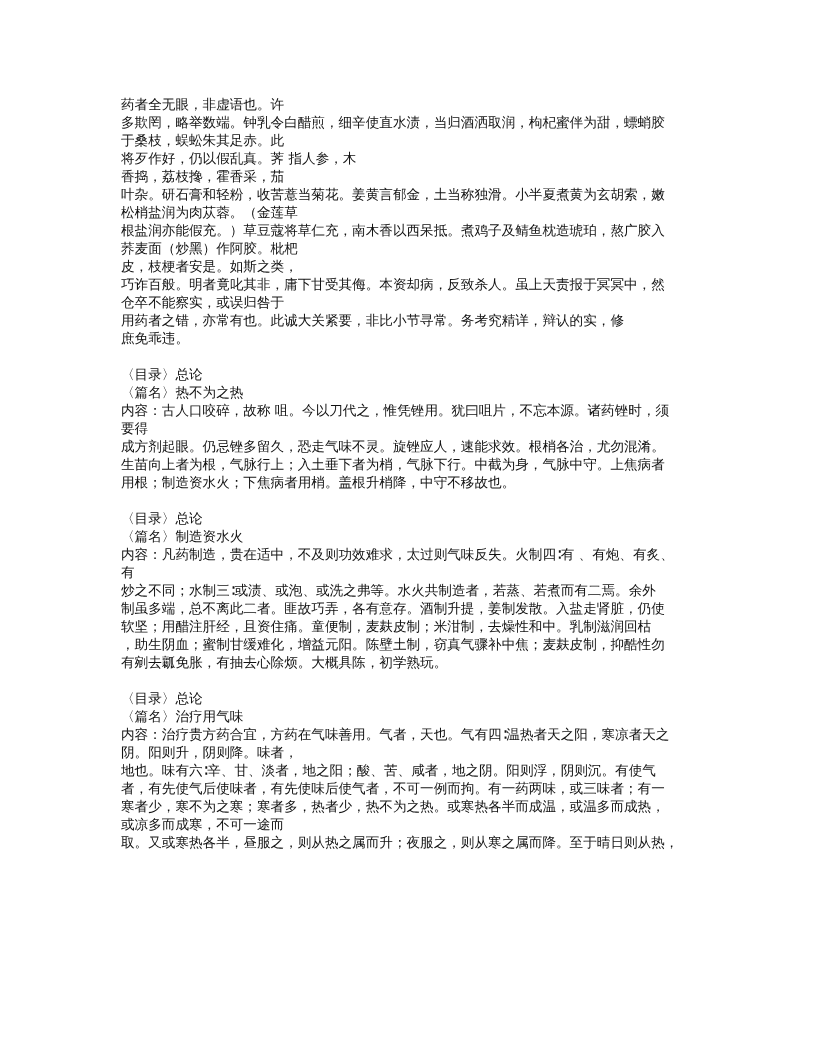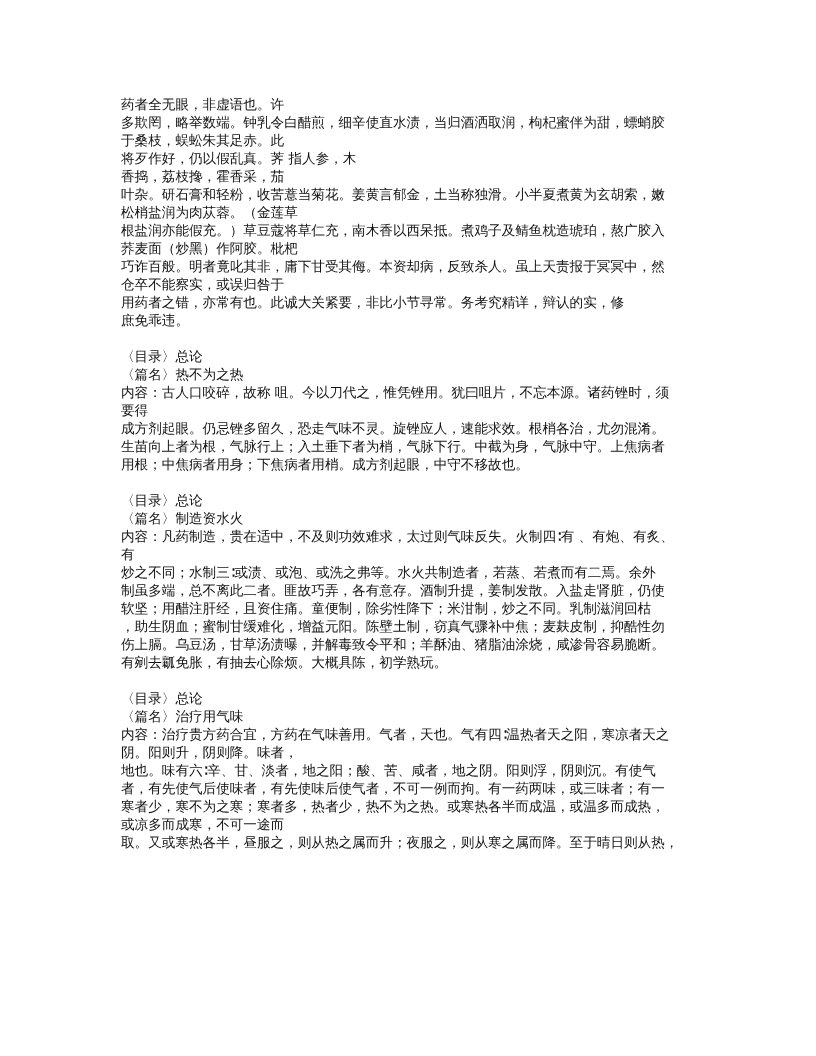--- a/index.html
+++ b/index.html
@@ -24,46 +24,46 @@
     <div>
       <div class="line">药者全无眼，非虚语也。许</div>
       <div class="line">多欺罔，略举数端。钟乳令白醋煎，细辛使直水渍，当归酒洒取润，枸杞蜜伴为甜，螵蛸胶</div>
       <div class="line">于桑枝，蜈蚣朱其足赤。此</div>
       <div class="line">将歹作好，仍以假乱真。荠 指人参，木</div>
       <div class="line">香捣，荔枝搀，霍香采，茄</div>
       <div class="line">叶杂。研石膏和轻粉，收苦薏当菊花。姜黄言郁金，土当称独滑。小半夏煮黄为玄胡索，嫩</div>
       <div class="line">松梢盐润为肉苁蓉。（金莲草</div>
       <div class="line">根盐润亦能假充。）草豆蔻将草仁充，南木香以西呆抵。煮鸡子及鲭鱼枕造琥珀，熬广胶入</div>
       <div class="line">荞麦面（炒黑）作阿胶。枇杷</div>
+      <div class="line">皮，枝梗者安是。如斯之类，</div>
       <div class="line">巧诈百般。明者竟叱其非，庸下甘受其侮。本资却病，反致杀人。虽上天责报于冥冥中，然</div>
       <div class="line">仓卒不能察实，或误归咎于</div>
       <div class="line">用药者之错，亦常有也。此诚大关紧要，非比小节寻常。务考究精详，辩认的实，修</div>
       <div class="line">庶免乖违。</div>
     </div>
     <div class="blank"></div>
     <div>
       <div class="line">〈目录〉总论</div>
       <div class="line">〈篇名〉热不为之热</div>
       <div class="line">内容：古人口咬碎，故称 咀。今以刀代之，惟凭锉用。犹曰咀片，不忘本源。诸药锉时，须</div>
       <div class="line">要得</div>
       <div class="line">成方剂起眼。仍忌锉多留久，恐走气味不灵。旋锉应人，速能求效。根梢各治，尤勿混淆。</div>
       <div class="line">生苗向上者为根，气脉行上；入土垂下者为梢，气脉下行。中截为身，气脉中守。上焦病者</div>
-      <div class="line">用根；中焦病者用身；下焦病者用梢。成方剂起眼，中守不移故也。</div>
+      <div class="line">用根；制造资水火；下焦病者用梢。盖根升梢降，中守不移故也。</div>
     </div>
     <div class="blank"></div>
     <div>
       <div class="line">〈目录〉总论</div>
       <div class="line">〈篇名〉制造资水火</div>
       <div class="line">内容：凡药制造，贵在适中，不及则功效难求，太过则气味反失。火制四∶有 、有炮、有炙、</div>
       <div class="line">有</div>
       <div class="line">炒之不同；水制三∶或渍、或泡、或洗之弗等。水火共制造者，若蒸、若煮而有二焉。余外</div>
       <div class="line">制虽多端，总不离此二者。匪故巧弄，各有意存。酒制升提，姜制发散。入盐走肾脏，仍使</div>
-      <div class="line">软坚；用醋注肝经，且资住痛。童便制，除劣性降下；米泔制，炒之不同。乳制滋润回枯</div>
+      <div class="line">软坚；用醋注肝经，且资住痛。童便制，麦麸皮制；米泔制，去燥性和中。乳制滋润回枯</div>
       <div class="line">，助生阴血；蜜制甘缓难化，增益元阳。陈壁土制，窃真气骤补中焦；麦麸皮制，抑酷性勿</div>
-      <div class="line">伤上膈。乌豆汤，甘草汤渍曝，并解毒致令平和；羊酥油、猪脂油涂烧，咸渗骨容易脆断。</div>
       <div class="line">有剜去瓤免胀，有抽去心除烦。大概具陈，初学熟玩。</div>
     </div>
     <div class="blank"></div>
     <div>
       <div class="line">〈目录〉总论</div>
       <div class="line">〈篇名〉治疗用气味</div>
       <div class="line">内容：治疗贵方药合宜，方药在气味善用。气者，天也。气有四∶温热者天之阳，寒凉者天之</div>
       <div class="line">阴。阳则升，阴则降。味者，</div>
       <div class="line">地也。味有六∶辛、甘、淡者，地之阳；酸、苦、咸者，地之阴。阳则浮，阴则沉。有使气</div>
       <div class="line">者，有先使气后使味者，有先使味后使气者，不可一例而拘。有一药两味，或三味者；有一</div>

